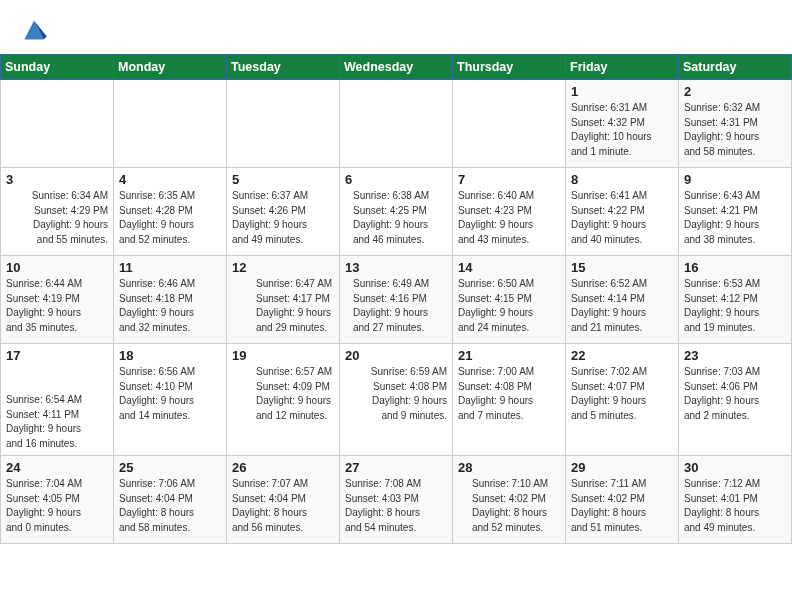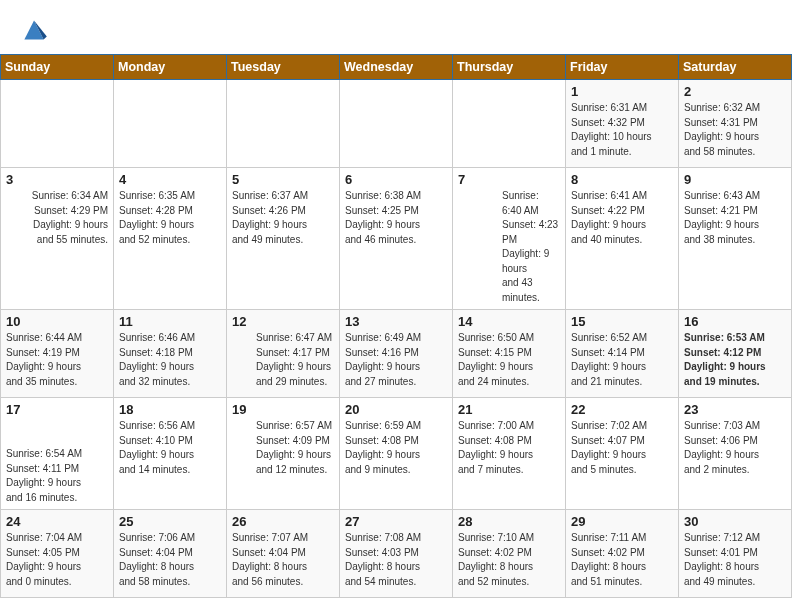--- a/index.html
+++ b/index.html
@@ -50,21 +50,21 @@
     .location {
       font-size: 14px;
       color: #444;
     }
     .calendar {
       width: 100%;
       border-collapse: collapse;
       table-layout: fixed;
     }
     .calendar thead tr th {
-      background: #a16207;
+      background: #15803d;
       color: #fff;
       font-size: 12.5px;
       font-weight: bold;
       padding: 5px 4px;
       text-align: left;
       border: 1px solid #2d6ba0;
     }
     .calendar tbody tr td {
       vertical-align: top;
       border: 1px solid #ccc;
@@ -164,28 +164,28 @@
         </td>
         <td>
           <span class="day-number">5</span>
           <div class="day-info" style="white-space: pre-line;">Sunrise: 6:37 AM
 Sunset: 4:26 PM
 Daylight: 9 hours
 and 49 minutes.</div>
         </td>
         <td>
           <span class="day-number">6</span>
-          <div class="day-info" style="white-space: pre-line;">Sunrise: 6:38 AM
+          <div class="day-info" style="white-space: pre-line; margin-left: 8px;">Sunrise: 6:38 AM
 Sunset: 4:25 PM
 Daylight: 9 hours
 and 46 minutes.</div>
         </td>
         <td>
           <span class="day-number">7</span>
-          <div class="day-info" style="white-space: pre-line; margin-left: 44px;">Sunrise: 6:40 AM
+          <div class="day-info" style="white-space: pre-line;">Sunrise: 6:40 AM
 Sunset: 4:23 PM
 Daylight: 9 hours
 and 43 minutes.</div>
         </td>
         <td>
           <span class="day-number">8</span>
           <div class="day-info" style="white-space: pre-line;">Sunrise: 6:41 AM
 Sunset: 4:22 PM
 Daylight: 9 hours
 and 40 minutes.</div>
@@ -215,42 +215,42 @@
         </td>
         <td>
           <span class="day-number">12</span>
           <div class="day-info" style="white-space: pre-line; margin-left: 24px;">Sunrise: 6:47 AM
 Sunset: 4:17 PM
 Daylight: 9 hours
 and 29 minutes.</div>
         </td>
         <td>
           <span class="day-number">13</span>
-          <div class="day-info" style="white-space: pre-line;">Sunrise: 6:49 AM
+          <div class="day-info" style="white-space: pre-line; margin-left: 8px;">Sunrise: 6:49 AM
 Sunset: 4:16 PM
 Daylight: 9 hours
 and 27 minutes.</div>
         </td>
         <td>
           <span class="day-number">14</span>
           <div class="day-info" style="white-space: pre-line;">Sunrise: 6:50 AM
 Sunset: 4:15 PM
 Daylight: 9 hours
 and 24 minutes.</div>
         </td>
         <td>
           <span class="day-number">15</span>
           <div class="day-info" style="white-space: pre-line;">Sunrise: 6:52 AM
 Sunset: 4:14 PM
 Daylight: 9 hours
 and 21 minutes.</div>
         </td>
         <td>
           <span class="day-number">16</span>
-          <div class="day-info" style="white-space: pre-line; font-weight: bold;">Sunrise: 6:53 AM
+          <div class="day-info" style="white-space: pre-line;">Sunrise: 6:53 AM
 Sunset: 4:12 PM
 Daylight: 9 hours
 and 19 minutes.</div>
         </td>
       </tr>
       <tr>
         <td>
           <span class="day-number">17</span>
           <div class="day-info" style="white-space: pre-line; margin-top: 30px;">Sunrise: 6:54 AM
 Sunset: 4:11 PM
@@ -266,21 +266,21 @@
         </td>
         <td>
           <span class="day-number">19</span>
           <div class="day-info" style="white-space: pre-line; margin-left: 24px;">Sunrise: 6:57 AM
 Sunset: 4:09 PM
 Daylight: 9 hours
 and 12 minutes.</div>
         </td>
         <td>
           <span class="day-number">20</span>
-          <div class="day-info" style="white-space: pre-line;">Sunrise: 6:59 AM
+          <div class="day-info" style="white-space: pre-line; text-align: right;">Sunrise: 6:59 AM
 Sunset: 4:08 PM
 Daylight: 9 hours
 and 9 minutes.</div>
         </td>
         <td>
           <span class="day-number">21</span>
           <div class="day-info" style="white-space: pre-line;">Sunrise: 7:00 AM
 Sunset: 4:08 PM
 Daylight: 9 hours
 and 7 minutes.</div>
@@ -324,21 +324,21 @@
         </td>
         <td>
           <span class="day-number">27</span>
           <div class="day-info" style="white-space: pre-line;">Sunrise: 7:08 AM
 Sunset: 4:03 PM
 Daylight: 8 hours
 and 54 minutes.</div>
         </td>
         <td>
           <span class="day-number">28</span>
-          <div class="day-info" style="white-space: pre-line;">Sunrise: 7:10 AM
+          <div class="day-info" style="white-space: pre-line; margin-left: 14px;">Sunrise: 7:10 AM
 Sunset: 4:02 PM
 Daylight: 8 hours
 and 52 minutes.</div>
         </td>
         <td>
           <span class="day-number">29</span>
           <div class="day-info" style="white-space: pre-line;">Sunrise: 7:11 AM
 Sunset: 4:02 PM
 Daylight: 8 hours
 and 51 minutes.</div>

